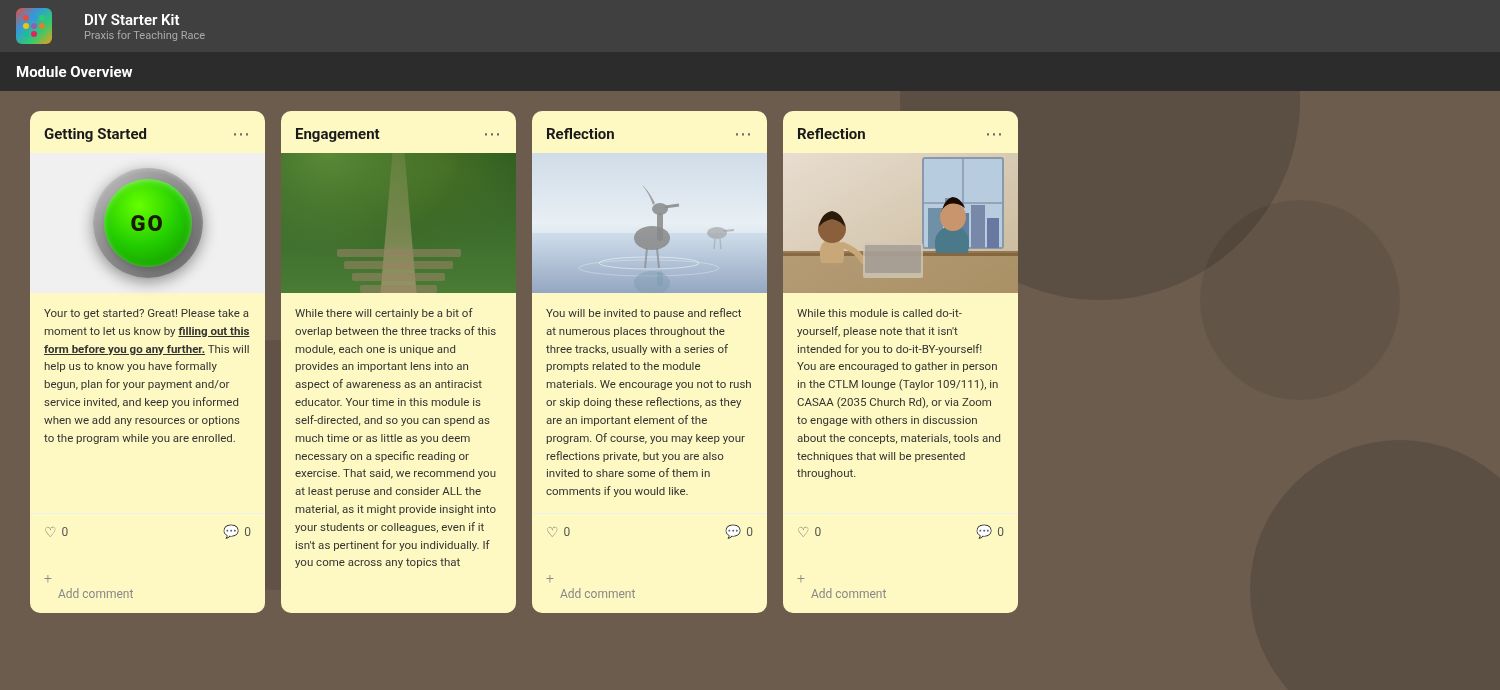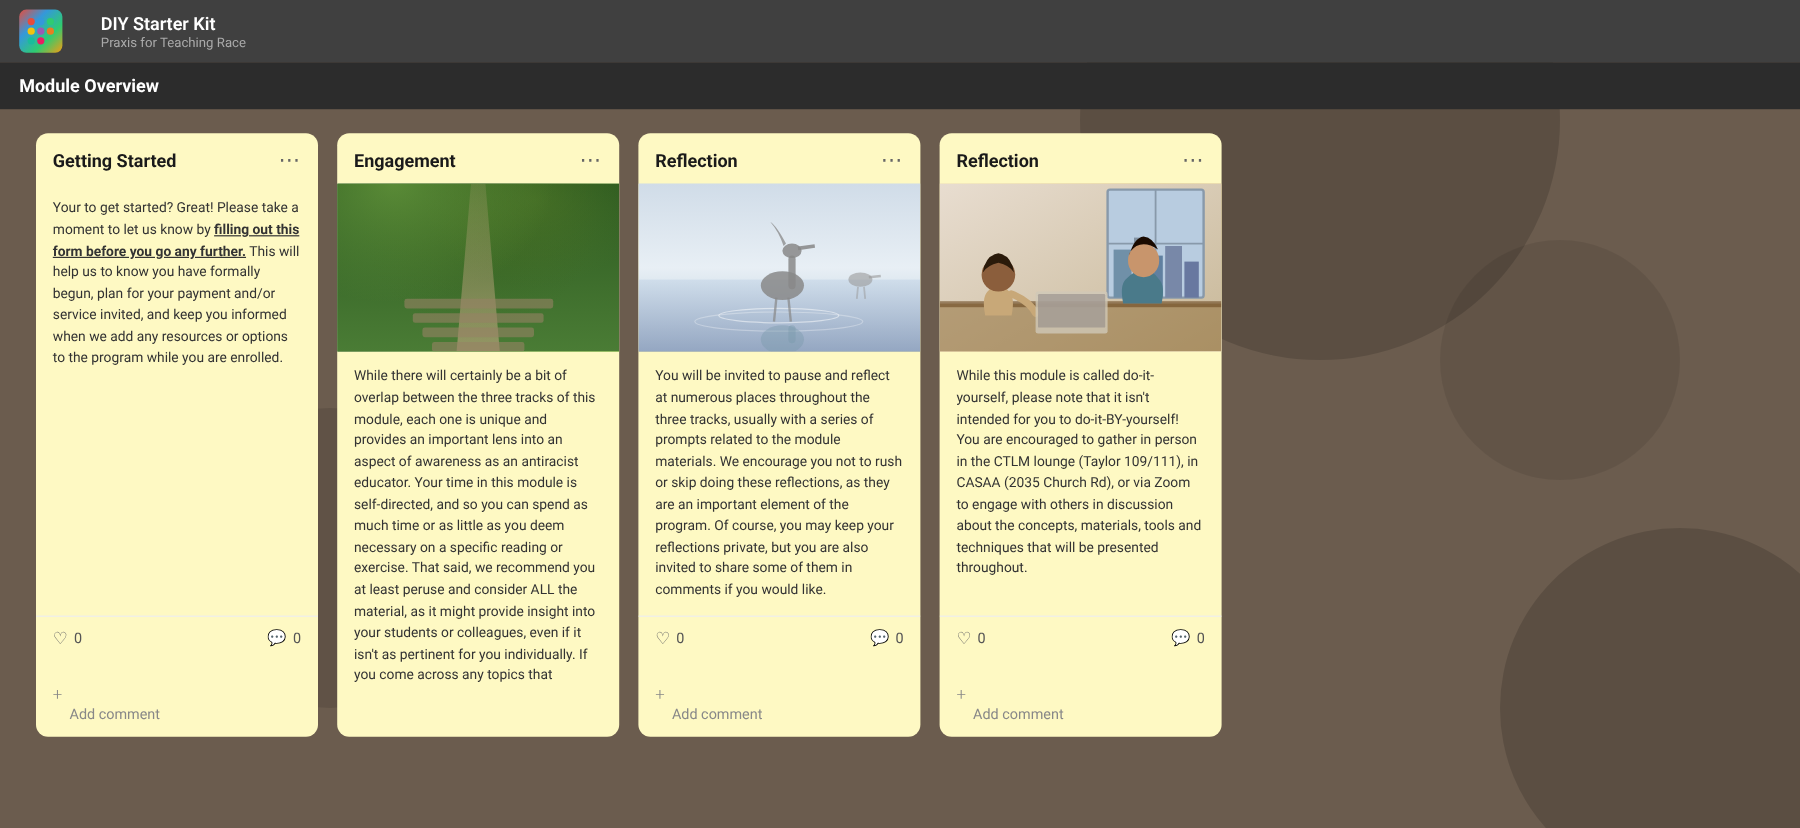--- a/index.html
+++ b/index.html
@@ -327,20 +327,27 @@
 <div class="module-bar">
   <span class="module-bar-label">Module Overview</span>
 </div>
 
 <div class="main-content">
 
   <div class="card">
     <div class="card-header">
       <span class="card-title">Getting Started</span>
       <span class="card-menu-icon">⋯</span>
+    </div>
+    <div class="go-button-area">
+      <div class="go-button-outer">
+        <div class="go-button-inner">
+          <span class="go-text">GO</span>
+        </div>
+      </div>
     </div>
     <div class="card-body">
       <p>
         <span>Your to get started? Great! Please take a moment to let us know by </span><span class="link-text">filling out this form before you go any further.</span><span> This will help us to know you have formally begun, plan for your payment and/or service invited, and keep you informed when we add any resources or options to the program while you are enrolled.</span>
       </p>
     </div>
     <div class="card-footer">
       <div class="card-footer-left">
         <span class="footer-icon">♡</span>
         <span class="footer-count">0</span>

